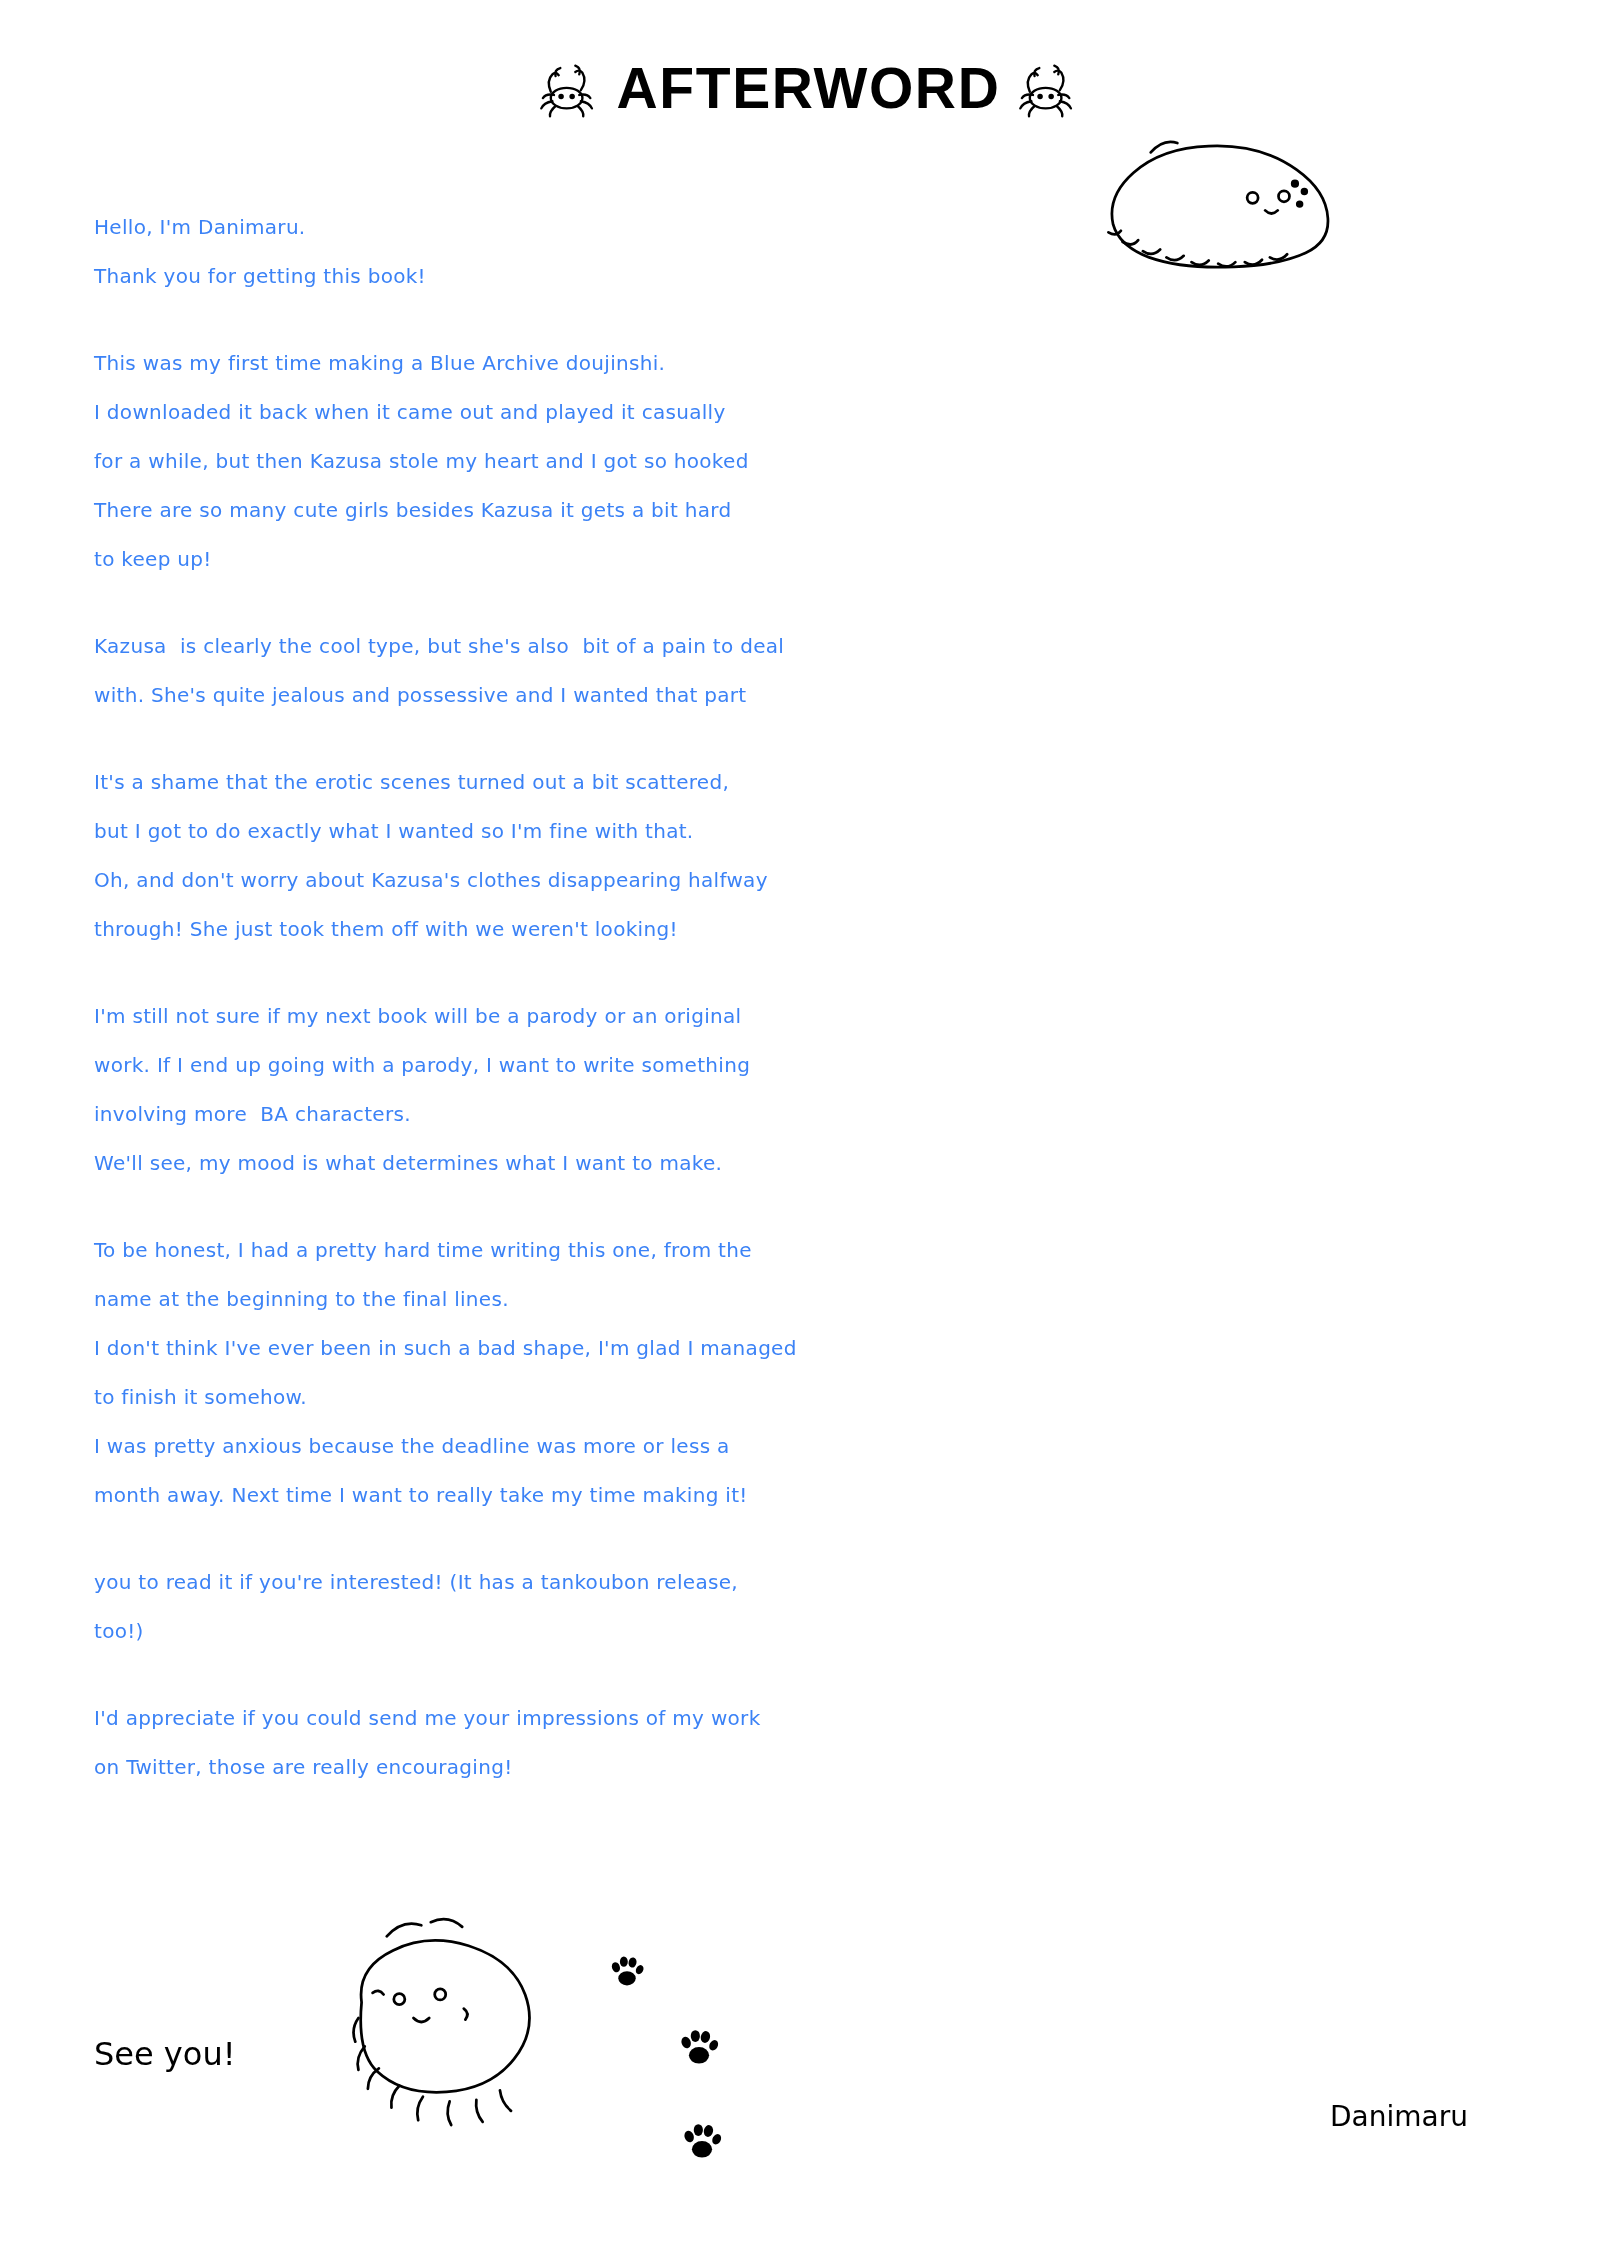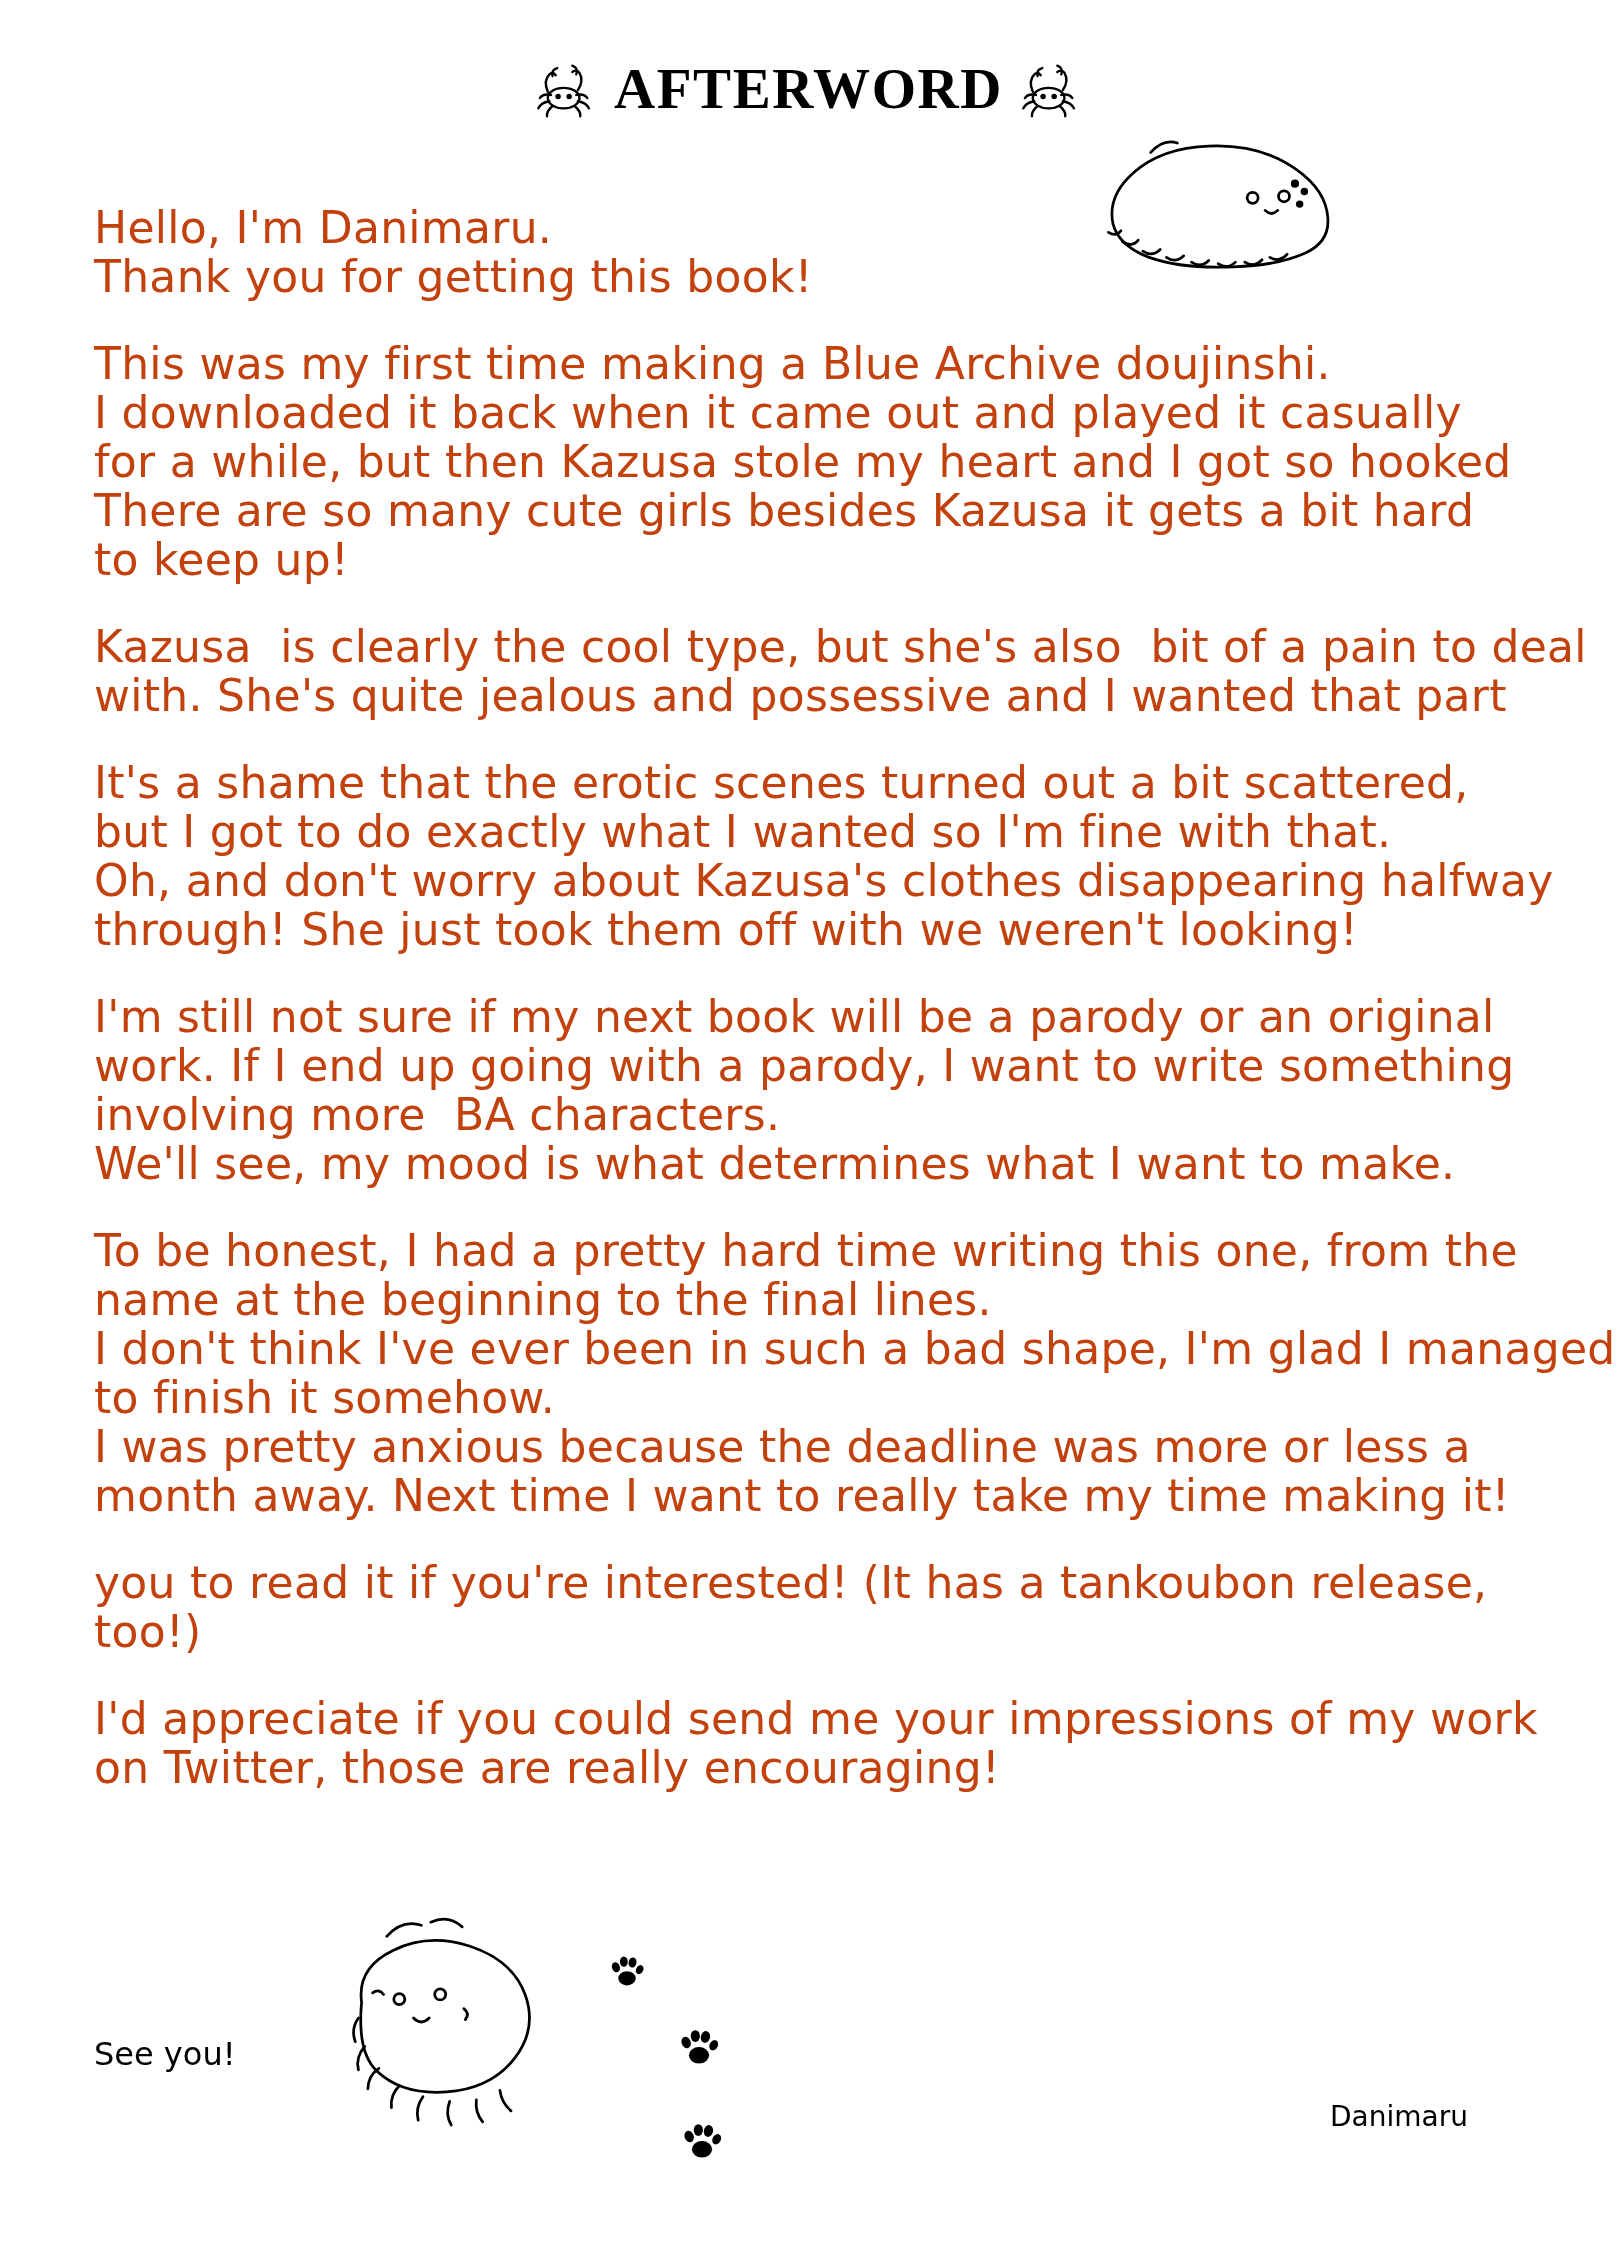--- a/index.html
+++ b/index.html
@@ -27,21 +27,21 @@
     position: absolute;
     top: 57px;
     left: 0;
     width: 100%;
     display: flex;
     align-items: center;
     justify-content: center;
     gap: 14px;
   }
   .title-text {
-    font-family: Liberation Serif, serif;
+    font-family: Liberation Sans, sans-serif;
     font-weight: bold;
     font-size: 57px;
     letter-spacing: 1.6px;
     line-height: 1;
     color: #000;
     white-space: nowrap;
   }
   .crab-left, .crab-right {
     width: 68px;
     height: 63px;
@@ -53,25 +53,25 @@
     position: absolute;
     top: 203px;
     left: 94px;
     width: 1413px;
   }
   .para {
     margin: 0 0 38px 0;
   }
   .line {
     font-family: "DejaVu Sans", sans-serif;
-    font-size: 44px;
+    font-size: 20px;
     line-height: 49px;
     letter-spacing: 0.3px;
     white-space: pre;
-    color: #c2410c;
+    color: #3b82f6;
   }
 
   
   .seeyou {
     position: absolute;
     left: 94px;
     top: 2030px;
     font-size: 32px;
     line-height: 49px;
     white-space: pre;

